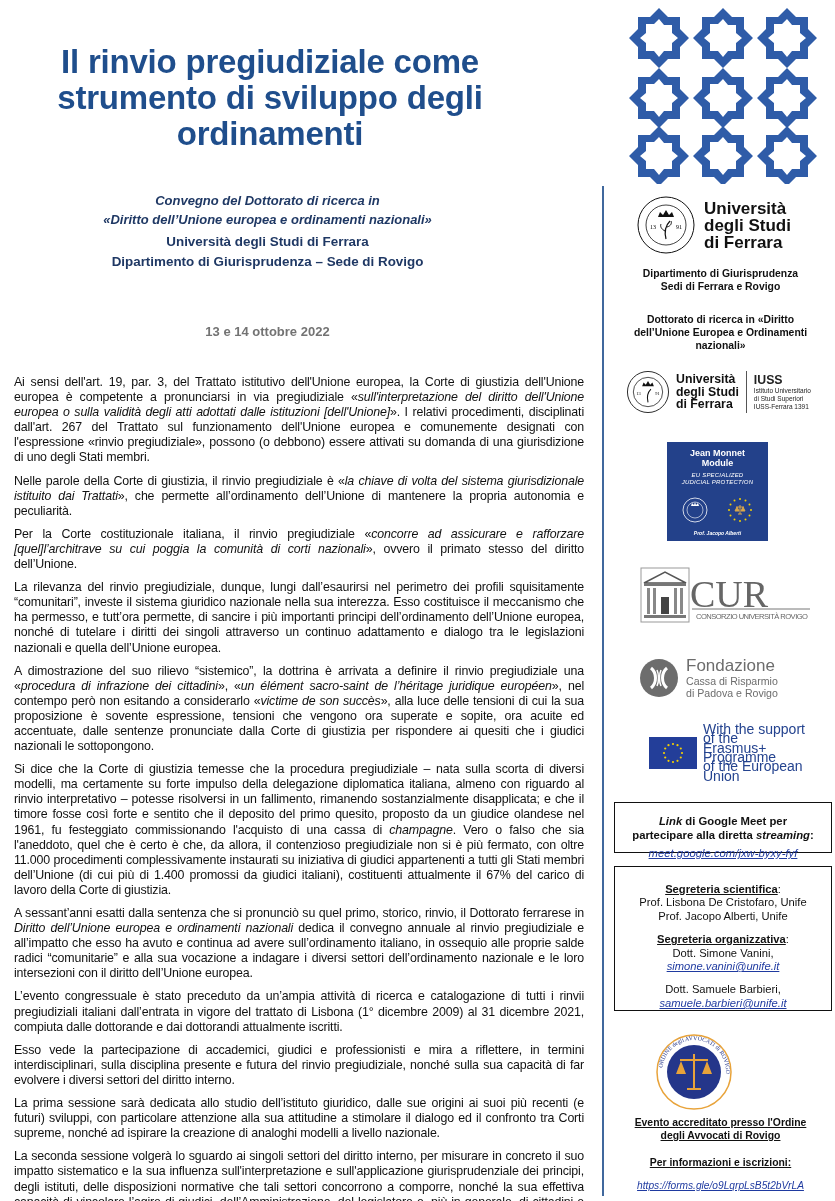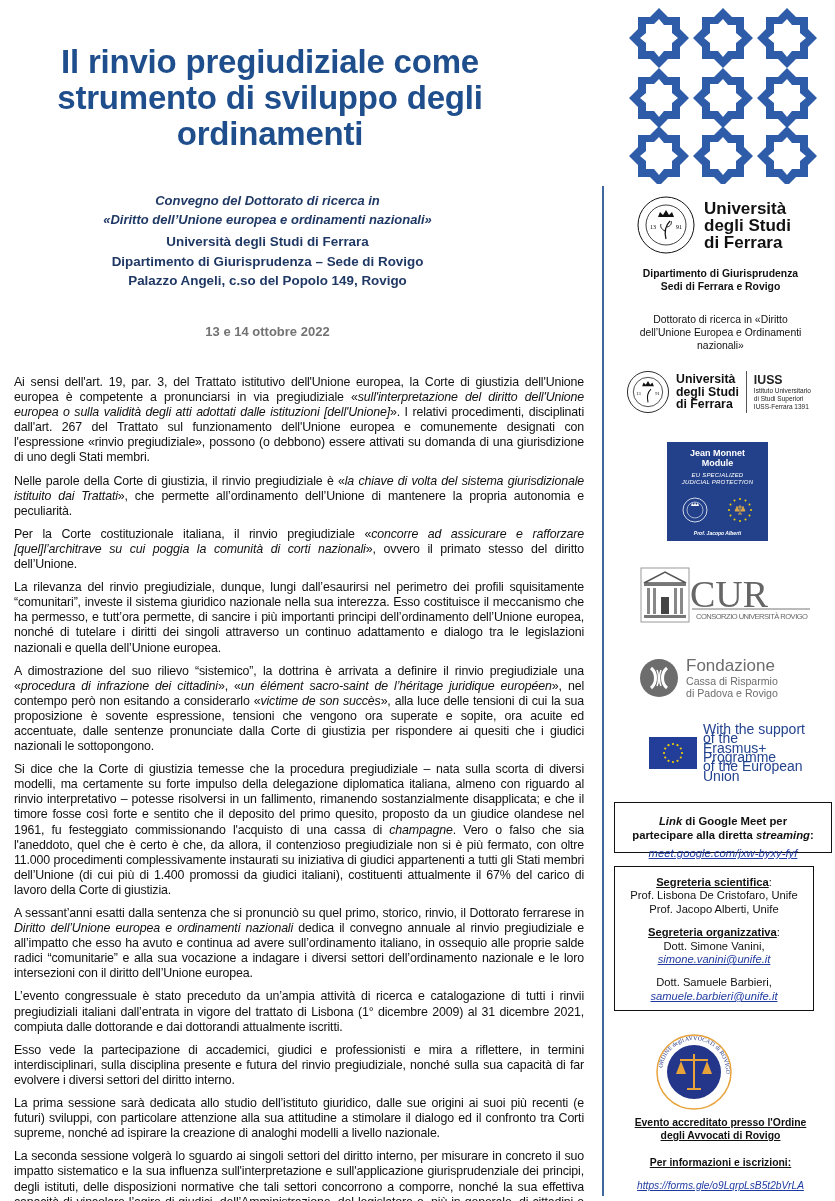--- a/index.html
+++ b/index.html
@@ -33,21 +33,21 @@
     
     .vline { position: absolute; left: 602px; top: 186px; width: 2px; height: 1010px; background: #1f4e8c; opacity: 0.85; }
 
     
     .right { position: absolute; left: 606px; top: 0; width: 229px; }
     .pattern { position: absolute; left: 18px; top: 8px; width: 198px; height: 176px; }
     .unife { position: absolute; left: 30px; top: 194px; width: 190px; height: 62px; display: flex; align-items: center; }
     .seal { width: 60px; height: 60px; flex: none; }
     .unife-name { margin-left: 8px; font-weight: bold; font-size: 17px; line-height: 17px; color: #111; }
     .dept { position: absolute; left: 0; top: 267px; width: 229px; text-align: center; font-size: 10.4px; line-height: 13px; font-weight: bold; color: #111; }
-    .phd { position: absolute; left: 0; top: 313px; width: 229px; text-align: center; font-size: 10.4px; line-height: 13px; font-weight: normal; color: #111; }
+    .phd { position: absolute; left: 0; top: 313px; width: 229px; text-align: center; font-size: 10.4px; line-height: 13px; font-weight: bold; color: #111; }
 
     .unife-iuss { position: absolute; left: 20px; top: 368px; width: 200px; height: 48px; display: flex; align-items: center; }
     .seal-sm { width: 44px; height: 44px; flex: none; }
     .ui-name { margin-left: 6px; font-weight: bold; font-size: 12.3px; line-height: 12.5px; color: #111; }
     .ui-sep { width: 1px; height: 42px; background: #555; margin: 0 7px; }
     .iuss-block { font-size: 6.5px; line-height: 8px; color: #222; }
     .iuss-block b { font-size: 12.3px; line-height: 14px; display: block; }
 
     .jm { position: absolute; left: 61px; top: 442px; width: 101px; height: 99px; background: #23418a; color: #fff; text-align: center; padding-top: 6px; }
     .jm-title { font-weight: bold; font-size: 9px; line-height: 10px; }
@@ -62,21 +62,21 @@
     .fond-main { font-size: 17px; line-height: 18px; }
     .fond-sub { font-size: 10.6px; line-height: 12px; }
 
     .erasmus { position: absolute; left: 43px; top: 735px; width: 160px; height: 36px; display: flex; align-items: center; }
     .eu-flag { width: 48px; height: 32px; background: #233e99; flex: none; position: relative; }
     .eras-text { margin-left: 6px; font-size: 14px; line-height: 9.4px; color: #24438f; }
 
     .box { position: absolute; border: 1.2px solid #111; background: #fff; text-align: center; font-size: 11.3px; line-height: 14px; color: #111; }
     .box-meet { left: 8px; top: 802px; width: 218px; height: 51px; padding-top: 11px; font-weight: bold; }
     .box-meet .lnk { font-weight: normal; font-style: italic; color: #1f3aa0; text-decoration: underline; display: block; margin-top: 4px; }
-    .box-seg { left: 8px; top: 866px; width: 200px; height: 145px; padding-top: 9px; font-size: 11.2px; line-height: 13.4px; }
+    .box-seg { left: 8px; top: 866px; width: 218px; height: 145px; padding-top: 16px; font-size: 11.2px; line-height: 13.4px; }
     .seg-h { font-weight: bold; text-decoration: underline; }
     .box-seg .lnk { font-style: italic; color: #1f3aa0; text-decoration: underline; }
     .gap { height: 10px; }
 
     .avv { position: absolute; left: 49px; top: 1032px; width: 78px; height: 80px; }
     .accr { position: absolute; left: 0; top: 1116px; width: 229px; text-align: center; font-size: 10.4px; line-height: 13px; font-weight: bold; text-decoration: underline; color: #111; }
     .info { position: absolute; left: 0; top: 1157px; width: 229px; text-align: center; font-size: 10.4px; font-weight: bold; text-decoration: underline; color: #111; }
     .forms { position: absolute; left: 0; top: 1180px; width: 229px; text-align: center; font-size: 10.2px; font-style: italic; color: #1f3aa0; text-decoration: underline; }
   </style>
 </head>
@@ -85,21 +85,20 @@
 <h1 class="title">Il rinvio pregiudiziale come strumento di sviluppo degli ordinamenti</h1>
 
 <div class="subtitle">
   <div>Convegno del Dottorato di ricerca in</div>
   <div>«Diritto dell’Unione europea e ordinamenti nazionali»</div>
 </div>
 
 <div class="venue">
   <div>Università degli Studi di Ferrara</div>
   <div>Dipartimento di Giurisprudenza – Sede di Rovigo</div>
-  <div>Palazzo Angeli, c.so del Popolo 149, Rovigo</div>
 </div>
 
 <div class="date">13 e 14 ottobre 2022</div>
 
 <div class="body-text">
   <p><span>Ai sensi dell'art. 19, par. 3, del Trattato istitutivo dell'Unione europea, la Corte di giustizia dell'Unione europea è competente a pronunciarsi in via pregiudiziale «</span><em>sull'interpretazione del diritto dell'Unione europea o sulla validità degli atti adottati dalle istituzioni [dell'Unione]</em><span>». I relativi procedimenti, disciplinati dall'art. 267 del Trattato sul funzionamento dell'Unione europea e comunemente designati con l'espressione «rinvio pregiudiziale», possono (o debbono) essere attivati su domanda di una giurisdizione di uno degli Stati membri.</span></p>
   <p><span>Nelle parole della Corte di giustizia, il rinvio pregiudiziale è «</span><em>la chiave di volta del sistema giurisdizionale istituito dai Trattati</em><span>», che permette all’ordinamento dell’Unione di mantenere la propria autonomia e peculiarità.</span></p>
   <p><span>Per la Corte costituzionale italiana, il rinvio pregiudiziale «</span><em>concorre ad assicurare e rafforzare [quel]l’architrave su cui poggia la comunità di corti nazionali</em><span>», ovvero il primato stesso del diritto dell’Unione.</span></p>
   <p>La rilevanza del rinvio pregiudiziale, dunque, lungi dall’esaurirsi nel perimetro dei profili squisitamente “comunitari”, investe il sistema giuridico nazionale nella sua interezza. Esso costituisce il meccanismo che ha permesso, e tutt’ora permette, di sancire i più importanti principi dell’ordinamento dell’Unione europea, nonché di tutelare i diritti dei singoli attraverso un continuo adattamento e dialogo tra le legislazioni nazionali e quella dell’Unione europea.</p>
   <p><span>A dimostrazione del suo rilievo “sistemico”, la dottrina è arrivata a definire il rinvio pregiudiziale una «</span><em>procedura di infrazione dei cittadini</em><span>», «</span><em>un élément sacro-saint de l’héritage juridique européen</em><span>», nel contempo però non esitando a considerarlo «</span><em>victime de son succès</em><span>», alla luce delle tensioni di cui la sua proposizione è sovente espressione, tensioni che vengono ora superate e sopite, ora acuite ed accentuate, dalle sentenze pronunciate dalla Corte di giustizia per rispondere ai quesiti che i giudici nazionali le sottopongono.</span></p>

